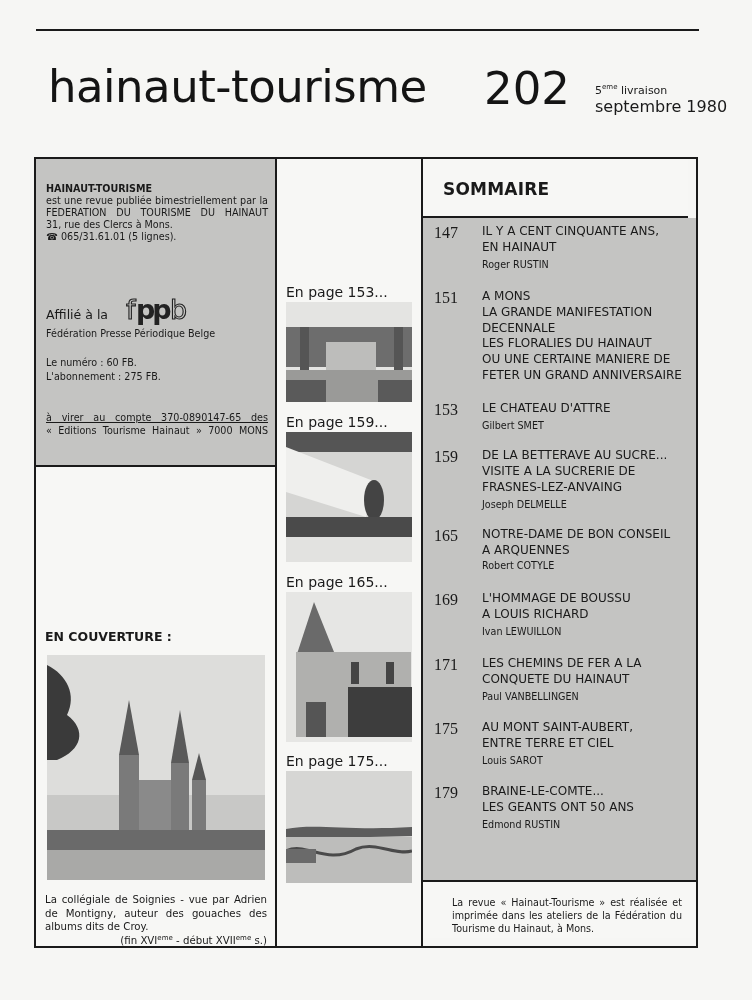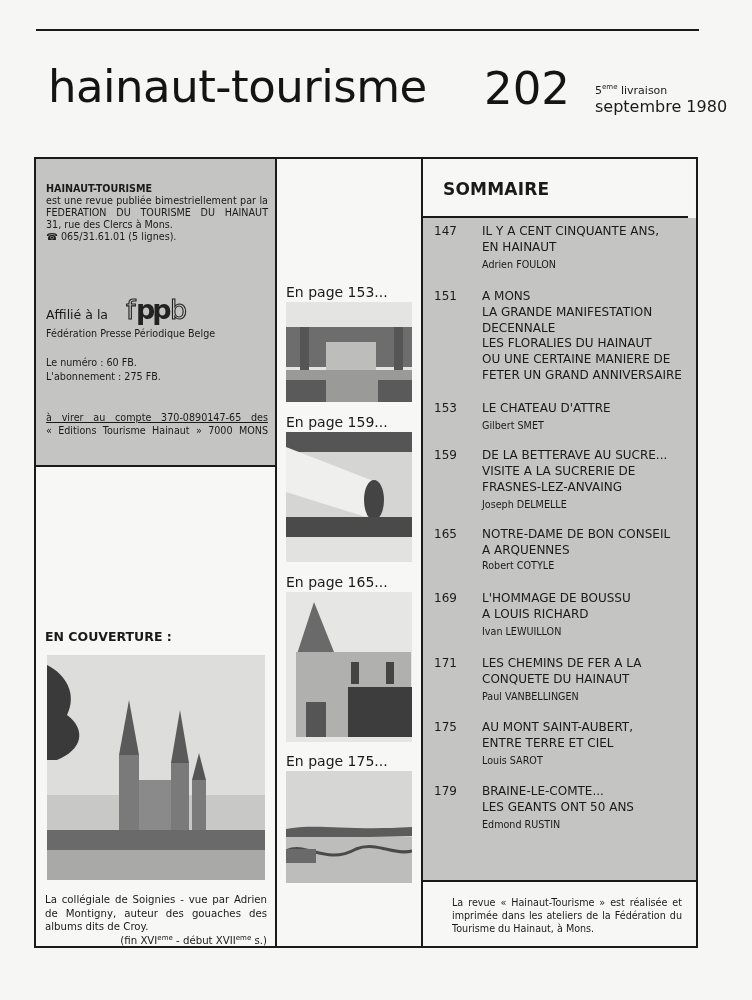--- a/index.html
+++ b/index.html
@@ -31,21 +31,21 @@
     .cover-caption { position: absolute; left: 9px; top: 426px; width: 222px; font-size: 10.2px; line-height: 13.5px; }
     .cover-caption .r { text-align: right; }
 
     .thumb-label { position: absolute; left: 9px; font-size: 14px; }
     .thumb { position: absolute; left: 9px; width: 126px; background: #d8d8d6; overflow: hidden; }
 
     .sommaire-head { position: absolute; left: 0; top: 0; width: 265px; height: 57px; background: #f7f7f5; border-bottom: 2px solid #1a1a1a; }
     .sommaire-title { position: absolute; left: 20px; top: 20px; font-size: 17px; font-weight: bold; letter-spacing: 0.2px; }
     .toc { position: absolute; left: 0; top: 59px; width: 273px; height: 662px; background: #c4c4c2; border-bottom: 2px solid #1a1a1a; }
     .toc-item { position: absolute; left: 0; width: 273px; }
-    .toc-page { position: absolute; left: 11px; top: 0; font-size: 12px; }
+    .toc-page { position: absolute; left: 11px; top: 0; font-size: 16px; font-family: Liberation Serif, serif; }
     .toc-title { position: absolute; left: 59px; top: 0; width: 208px; font-size: 12px; line-height: 15.8px; }
     .toc-title div { white-space: nowrap; }
     .toc-author { position: absolute; left: 59px; font-size: 9.6px; }
     .footer-box { position: absolute; left: 0; top: 723px; width: 273px; height: 56px; background: #f7f7f5; }
     .footer-text { position: absolute; left: 29px; top: 14px; width: 230px; font-size: 9.6px; line-height: 13px; }
   </style>
 </head>
 <body>
 
 <div class="top-rule"></div>
@@ -162,21 +162,21 @@
     <div class="sommaire-head">
       <div class="sommaire-title">SOMMAIRE</div>
     </div>
     <div class="toc">
       <div class="toc-item" style="top:6px;">
         <div class="toc-page">147</div>
         <div class="toc-title">
           <div>IL Y A CENT CINQUANTE ANS,</div>
           <div>EN HAINAUT</div>
         </div>
-        <div class="toc-author" style="top:35px;">Adrien FOULON</div>
+        <div class="toc-author" style="top:35px;">Roger RUSTIN</div>
       </div>
       <div class="toc-item" style="top:71px;">
         <div class="toc-page">151</div>
         <div class="toc-title">
           <div>A MONS</div>
           <div>LA GRANDE MANIFESTATION</div>
           <div>DECENNALE</div>
           <div>LES FLORALIES DU HAINAUT</div>
           <div>OU UNE CERTAINE MANIERE DE</div>
           <div>FETER UN GRAND ANNIVERSAIRE</div>

